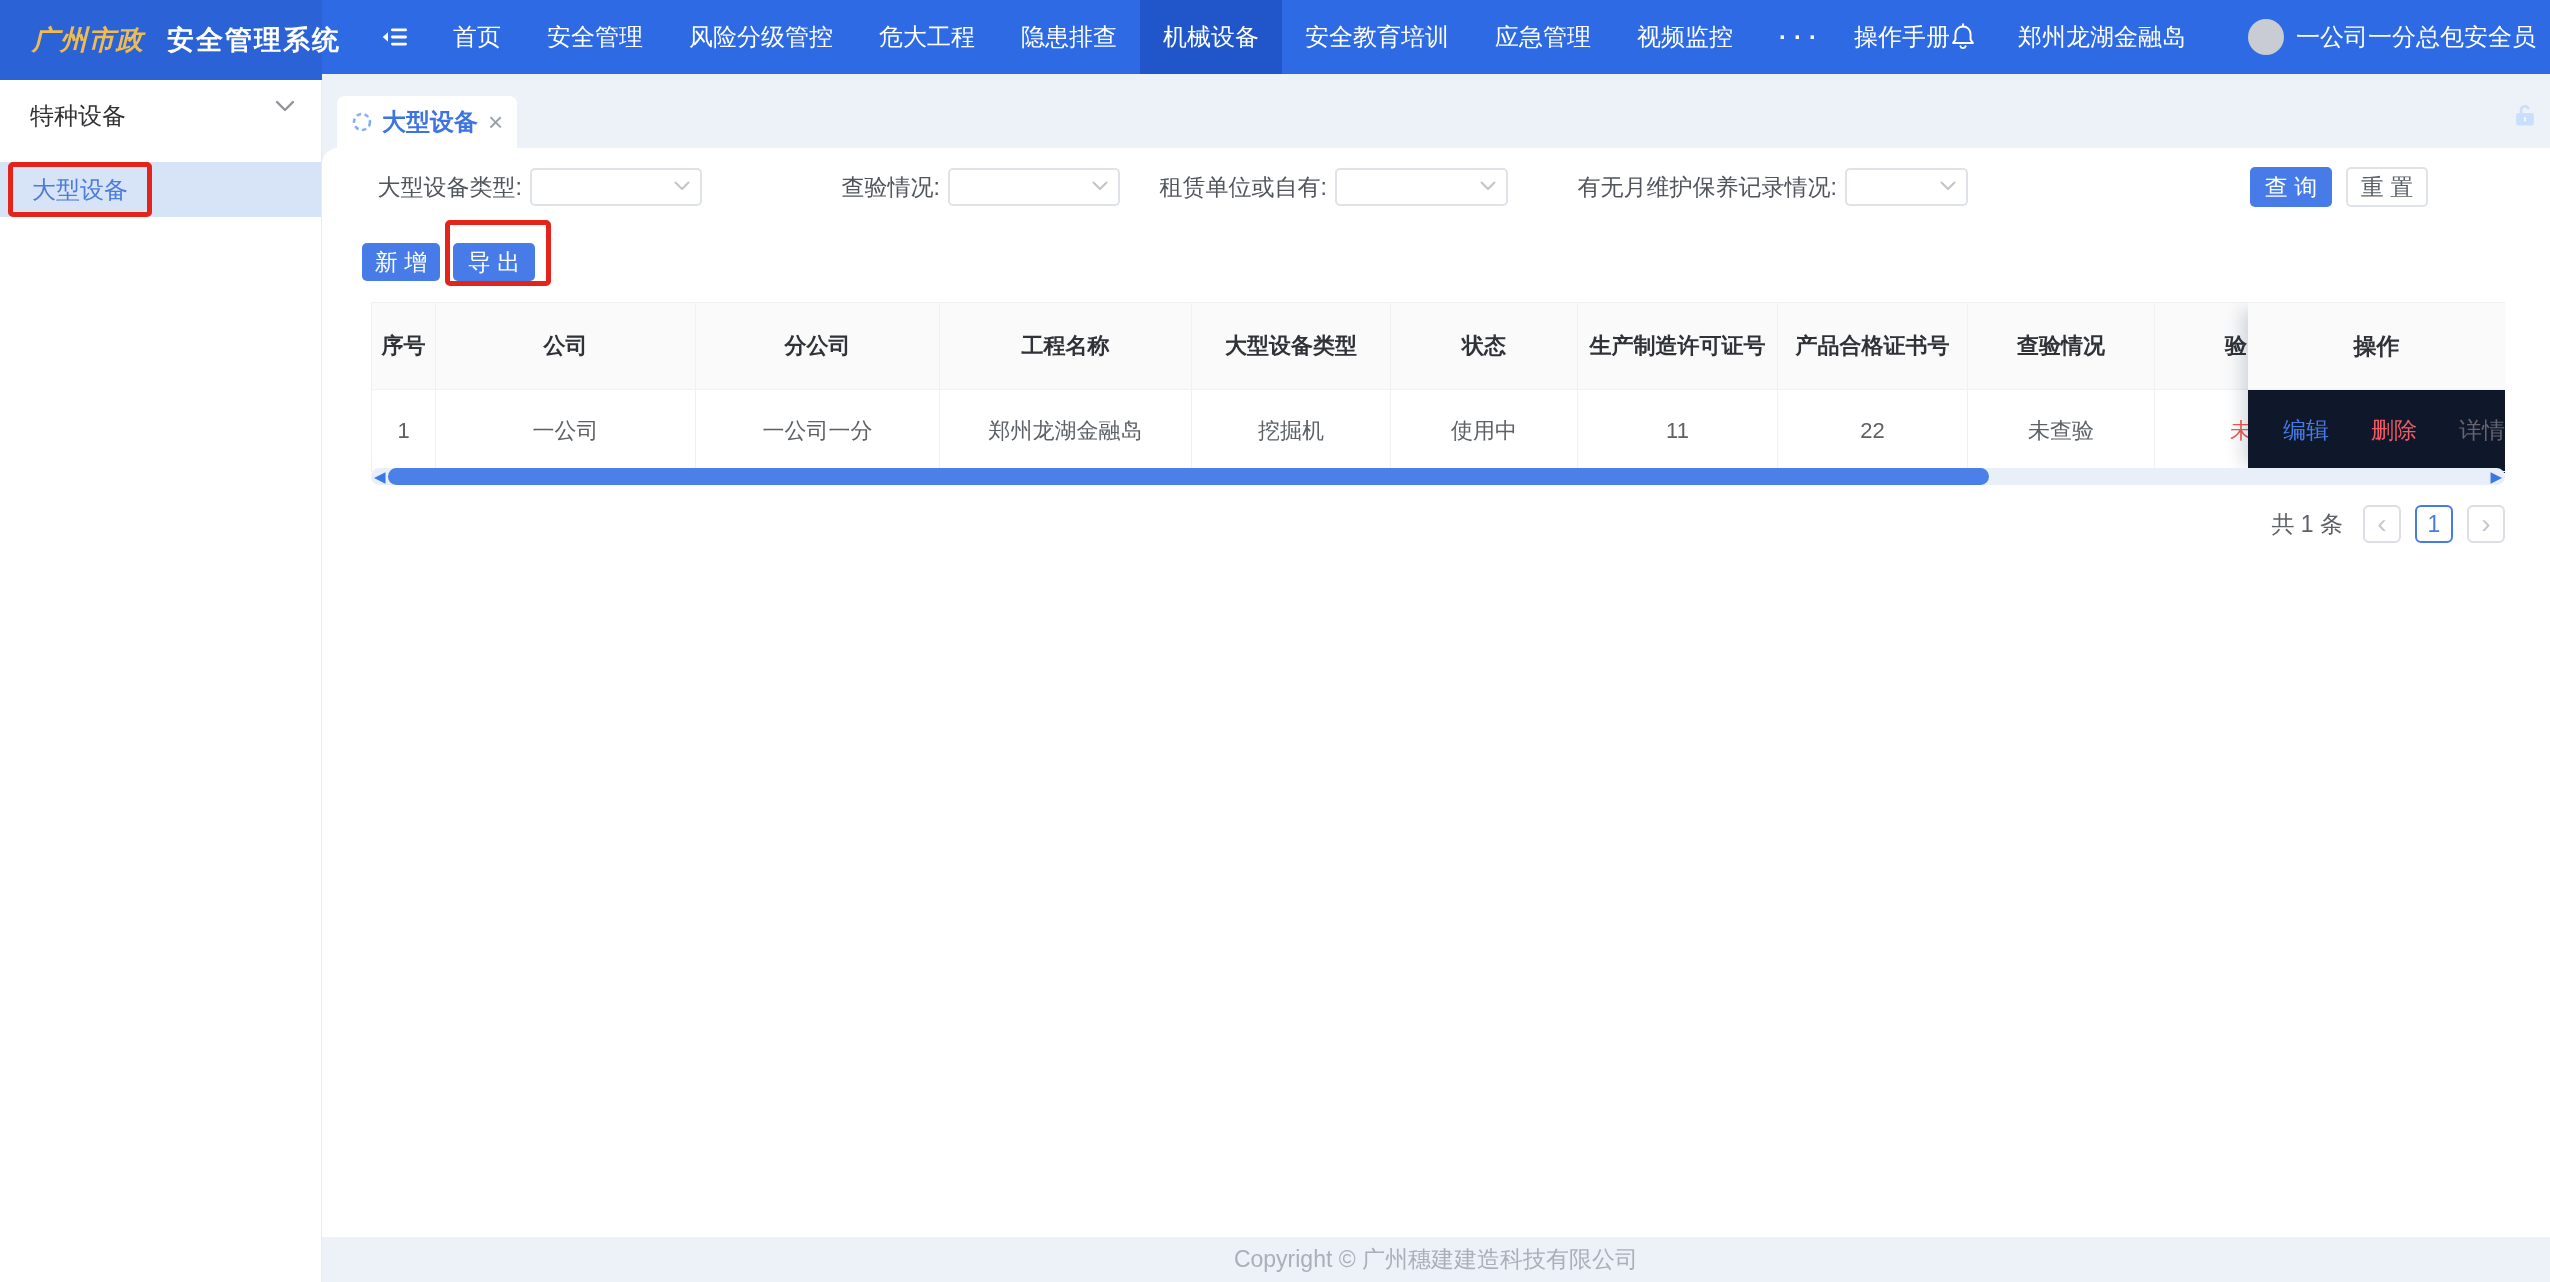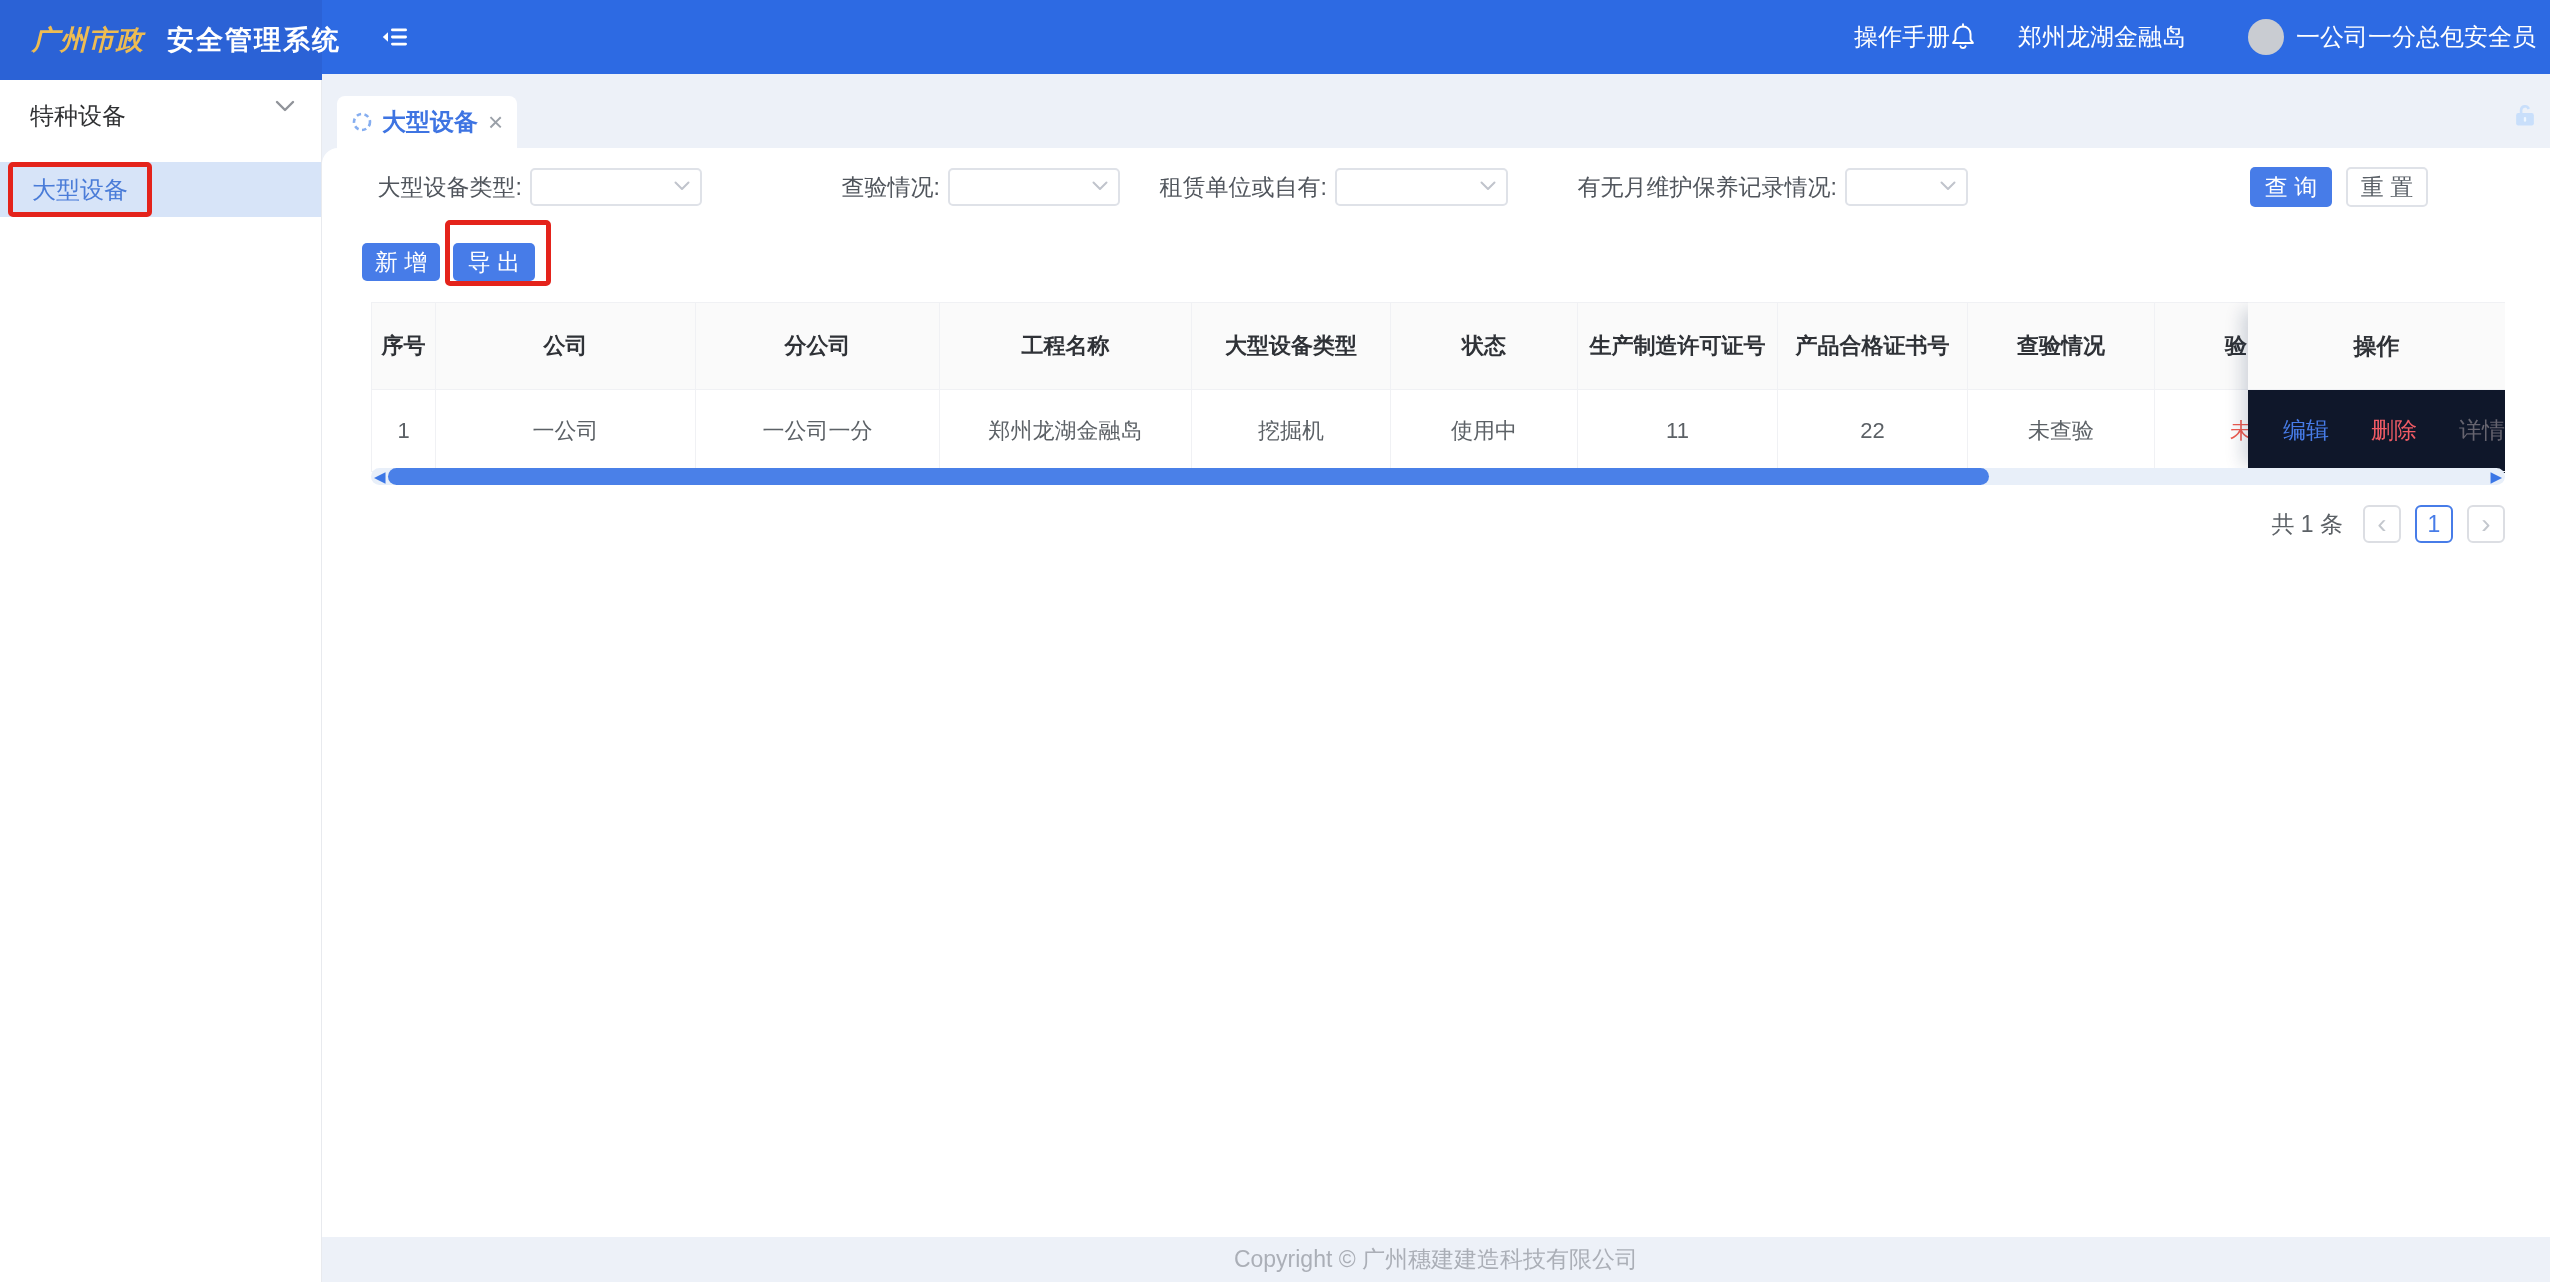--- a/index.html
+++ b/index.html
@@ -151,20 +151,32 @@
 
     <div class="fold">
       <svg width="26" height="20" viewBox="0 0 26 20">
         <rect x="9" y="1.5" width="16" height="2.8" rx="1.4" fill="#fff"></rect>
         <rect x="9" y="8.6" width="16" height="2.8" rx="1.4" fill="#fff"></rect>
         <rect x="9" y="15.7" width="16" height="2.8" rx="1.4" fill="#fff"></rect>
         <path d="M6 5.2 L0.8 10 L6 14.8 Z" fill="#fff"></path>
       </svg>
     </div>
 
+    <div class="nav-items">
+      <div class="nav-item">首页</div>
+      <div class="nav-item">安全管理</div>
+      <div class="nav-item">风险分级管控</div>
+      <div class="nav-item">危大工程</div>
+      <div class="nav-item">隐患排查</div>
+      <div class="nav-item active">机械设备</div>
+      <div class="nav-item">安全教育培训</div>
+      <div class="nav-item">应急管理</div>
+      <div class="nav-item">视频监控</div>
+      <div class="nav-item dots">···</div>
+    </div>
 
     <div class="nav-right">
       <span class="manual">操作手册</span>
       <span class="bell">
         <svg width="26" height="28" viewBox="0 0 24 26" fill="none" stroke="#fff" stroke-width="1.8" stroke-linecap="round" stroke-linejoin="round">
           <path d="M12 3.2 a7 7 0 0 1 7 7 v5.2 l2.2 3.1 H2.8 L5 15.4 v-5.2 a7 7 0 0 1 7-7 Z"></path>
           <path d="M9.6 21.5 a2.5 2.5 0 0 0 4.8 0"></path>
           <line x1="12" y1="1.2" x2="12" y2="3.2"></line>
         </svg>
       </span>

